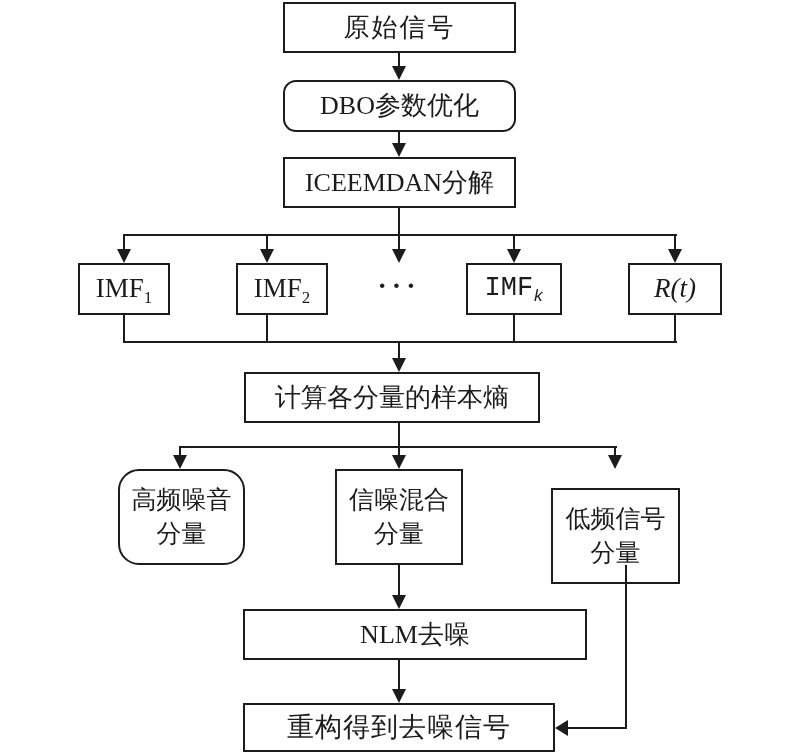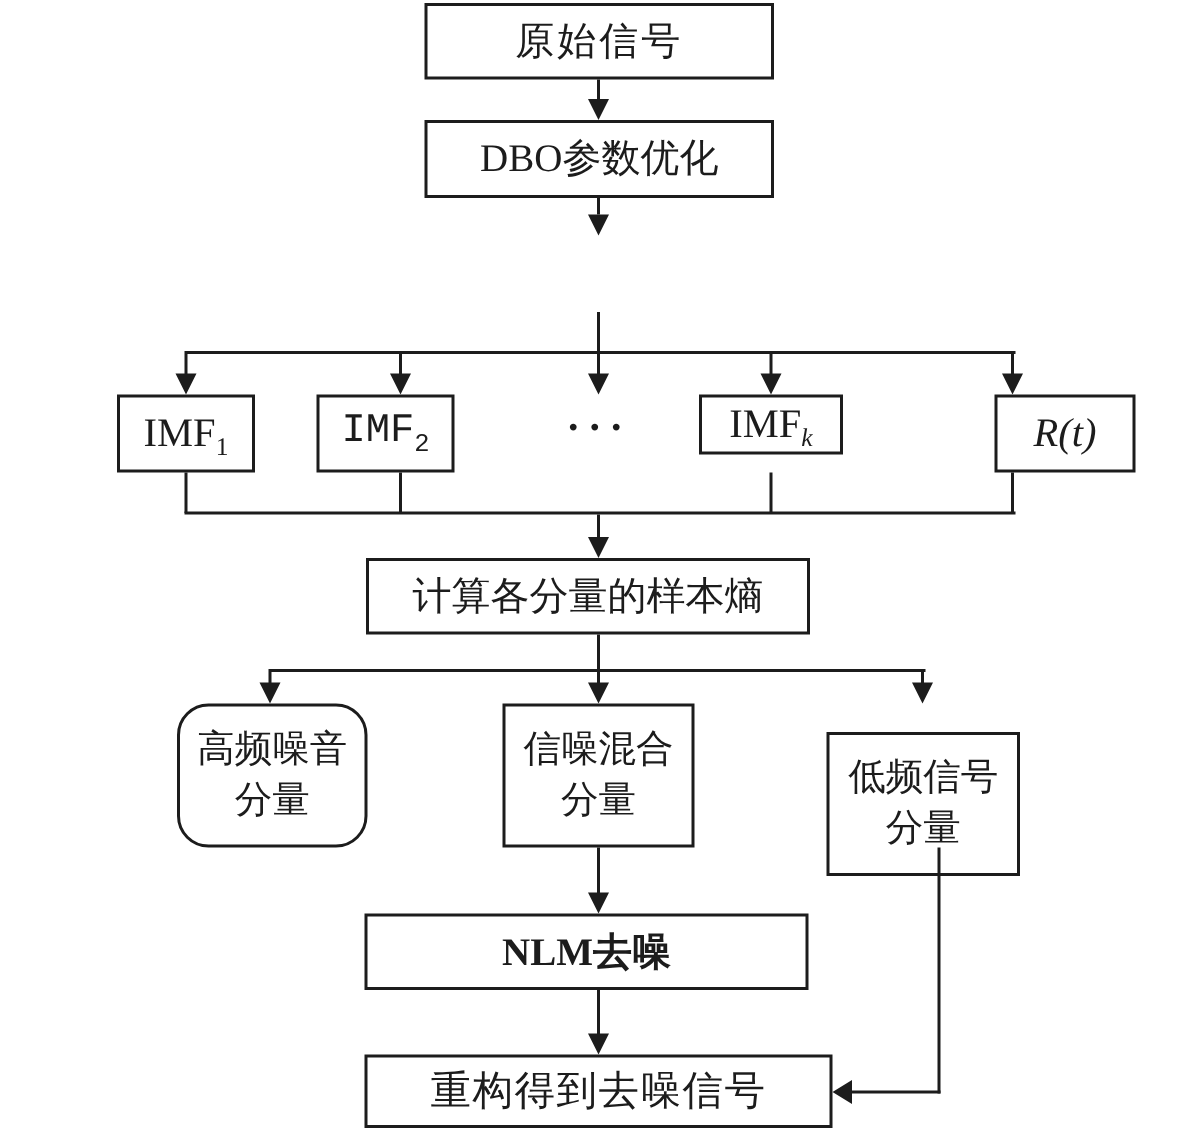--- a/index.html
+++ b/index.html
@@ -57,40 +57,43 @@
 </style>
 </head>
 <body>
 
 <div class="stage">
 
   <div class="node" style="left:283px; top:2px; width:233px; height:51px;">
     <span class="lbl sp2">原始信号</span>
   </div>
 
-  <div class="node" style="left:283px; top:80px; width:233px; height:52px;">
+  <div class="node" style="left:283px; top:80px; width:233px; height:52px;border-radius:13px;">
     <span class="lbl">DBO参数优化</span>
   </div>
 
+  <div class="node" style="left:283px; top:157px; width:233px; height:51px;">
+    <span class="lbl">ICEEMDAN分解</span>
+  </div>
 
   <div class="node imf" style="left:78px; top:263px; width:92px; height:52px;">
     <span class="lbl"><span>IMF</span><sub>1</sub></span>
   </div>
 
-  <div class="node imf" style="left:211px; top:263px; width:92px; height:52px;font-family:Liberation Mono, monospace;">
+  <div class="node imf" style="left:236px; top:263px; width:92px; height:52px;">
     <span class="lbl"><span>IMF</span><sub>2</sub></span>
   </div>
 
   <div class="dots">···</div>
 
-  <div class="node imf" style="left:466px; top:263px; width:96px; height:40px;">
+  <div class="node imf" style="left:466px; top:263px; width:96px; height:52px;font-family:Liberation Mono, monospace;">
     <span class="lbl"><span>IMF</span><sub class="ital">k</sub></span>
   </div>
 
-  <div class="node imf" style="left:628px; top:263px; width:94px; height:52px;margin-left:35px;">
+  <div class="node imf" style="left:628px; top:263px; width:94px; height:52px;">
     <span class="lbl ital">R(t)</span>
   </div>
 
   <div class="node" style="left:244px; top:372px; width:296px; height:51px;">
     <span class="lbl">计算各分量的样本熵</span>
   </div>
 
   <div class="node two-line" style="left:118px; top:469px; width:127px; height:96px;border-radius:21px;">
     <span class="lbl">高频噪音</span>
     <span class="lbl">分量</span>
@@ -99,21 +102,21 @@
   <div class="node two-line" style="left:335px; top:469px; width:128px; height:96px;">
     <span class="lbl">信噪混合</span>
     <span class="lbl">分量</span>
   </div>
 
   <div class="node two-line" style="left:551px; top:488px; width:129px; height:96px;">
     <span class="lbl">低频信号</span>
     <span class="lbl">分量</span>
   </div>
 
-  <div class="node" style="left:243px; top:609px; width:296px; height:51px;font-weight:bold;">
+  <div class="node" style="left:243px; top:609px; width:344px; height:51px;">
     <span class="lbl">NLM去噪</span>
   </div>
 
   <div class="node big" style="left:243px; top:703px; width:312px; height:49px;text-align:center;">
     <span class="lbl">重构得到去噪信号</span>
   </div>
 
   <div class="vl" style="left:398px; top:53px;  height:13px;"></div>
   <div class="ad" style="left:392px; top:66px;"></div>
 

